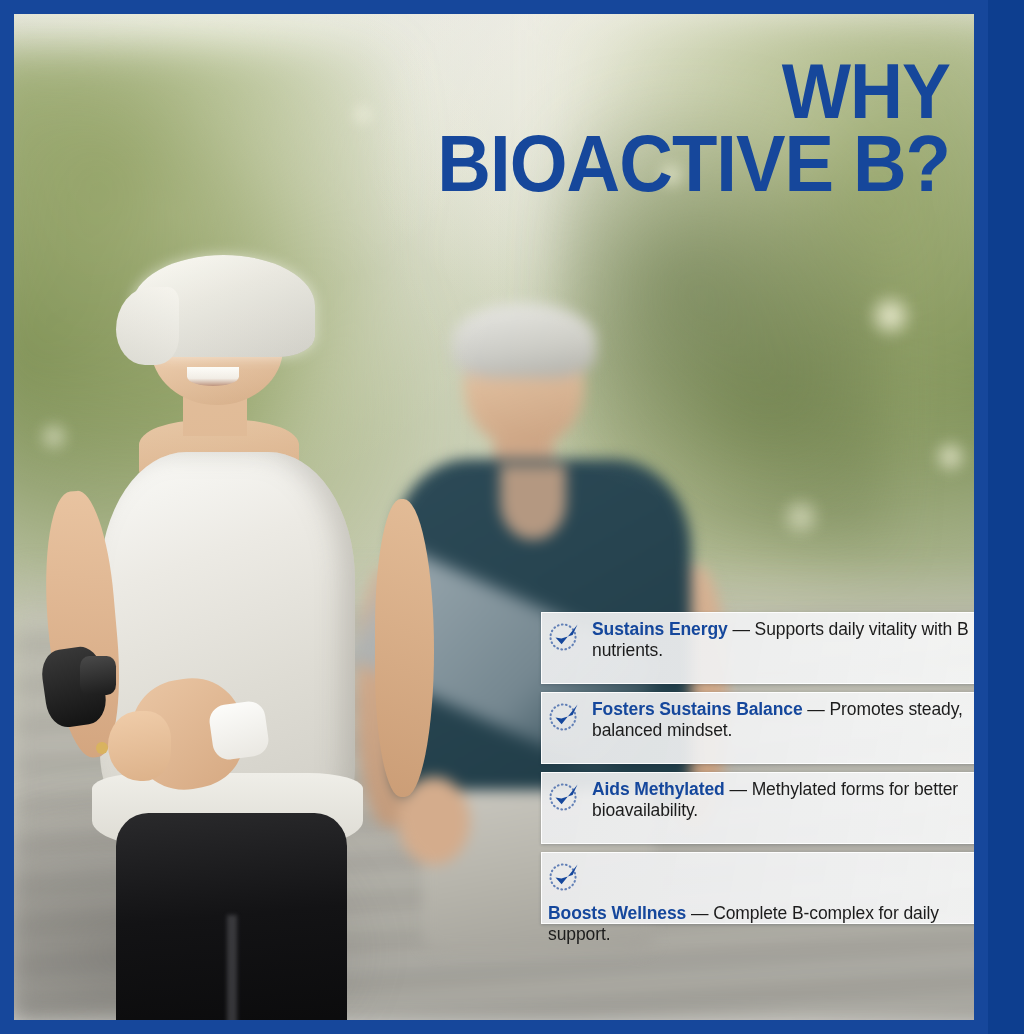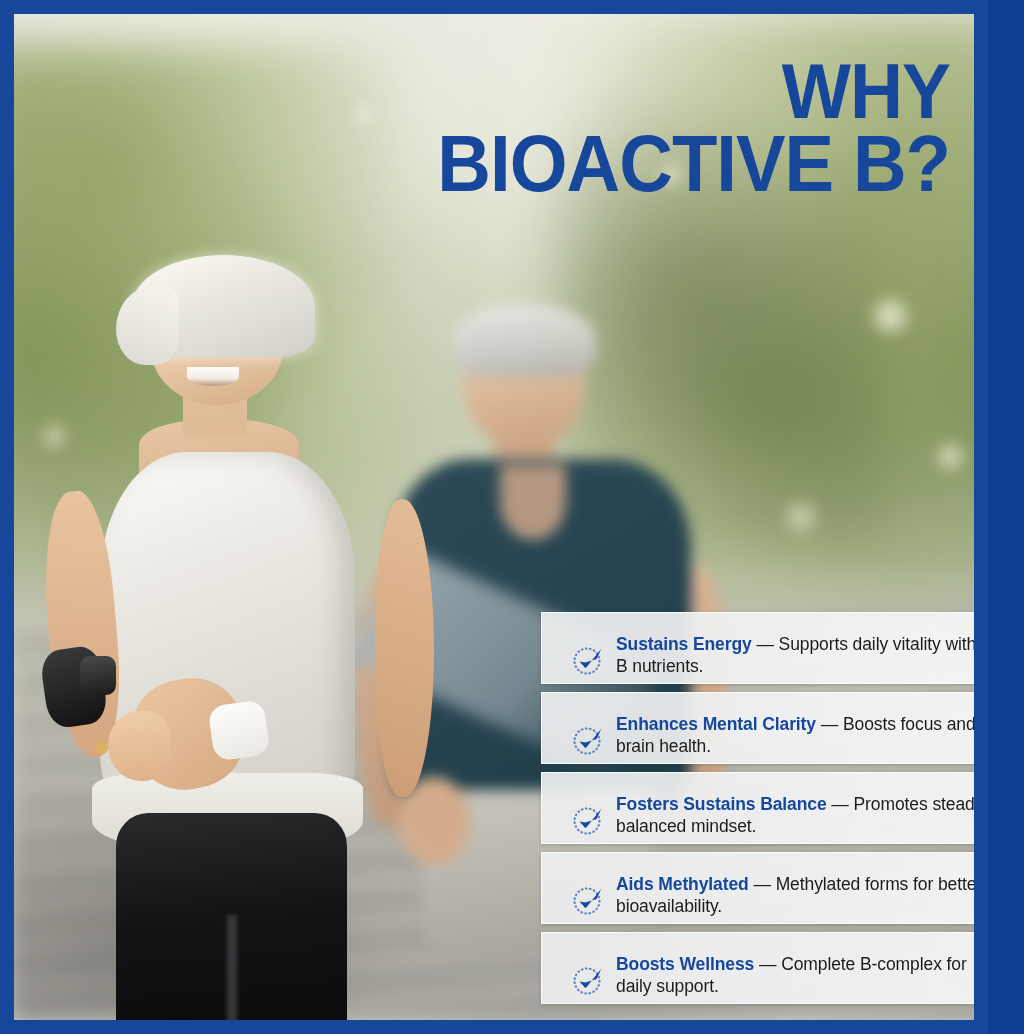--- a/index.html
+++ b/index.html
@@ -296,34 +296,34 @@
 
   
   #features{
     position:absolute;
     left:541px; top:612px;
     width:464px;
     z-index:25;
   }
   .feature{
     display:flex;
-    align-items:flex-end;
+    align-items:flex-start;
     gap:10px;
     height:72px;
     margin-bottom:8px;
-    padding:6px 12px 6px 30px;
+    padding:6px 12px 6px 6px;
     background:linear-gradient(100deg,
         rgba(236,237,238,.93) 0%,
         rgba(241,242,243,.92) 38%,
         rgba(246,247,248,.90) 70%,
         rgba(250,251,251,.88) 100%);
     border:1px solid rgba(255,255,255,.88);
     box-shadow:0 1px 3px rgba(20,30,50,.22);
   }
-  .feature:last-child{ margin-bottom:0; }
+  .feature:last-child{ margin-bottom:0;flex-direction:column; }
 
   .check{
     flex:0 0 34px;
     width:34px; height:34px;
     position:relative;
   }
   .check svg{ display:block; width:34px; height:34px; overflow:visible; }
 
   .ftext{
     flex:1 1 auto;
@@ -402,29 +402,20 @@
     <div class="feature">
       <span class="check">
         <svg viewBox="0 0 34 34" aria-hidden="true">
           <circle cx="15" cy="18" r="12.5" fill="none" stroke="#4b6fae" stroke-width="2.1" stroke-linecap="round" stroke-dasharray="0.7 3.4" opacity=".85"></circle>
           <path d="M7.5 18.6 L13.6 25.2 L29.5 5.6 L24.6 16.0 L13.4 19.6 Z" fill="#15479c"></path>
         </svg>
       </span>
       <span class="ftext"><b>Sustains Energy</b><span class="dash"> — </span><span>Supports daily vitality with B nutrients.</span></span>
     </div>
 
-    <div class="feature">
-      <span class="check">
-        <svg viewBox="0 0 34 34" aria-hidden="true">
-          <circle cx="15" cy="18" r="12.5" fill="none" stroke="#4b6fae" stroke-width="2.1" stroke-linecap="round" stroke-dasharray="0.7 3.4" opacity=".85"></circle>
-          <path d="M7.5 18.6 L13.6 25.2 L29.5 5.6 L24.6 16.0 L13.4 19.6 Z" fill="#15479c"></path>
-        </svg>
-      </span>
-      <span class="ftext"><b>Enhances Mental Clarity</b><span class="dash"> — </span><span>Boosts focus and brain health.</span></span>
-    </div>
 
     <div class="feature">
       <span class="check">
         <svg viewBox="0 0 34 34" aria-hidden="true">
           <circle cx="15" cy="18" r="12.5" fill="none" stroke="#4b6fae" stroke-width="2.1" stroke-linecap="round" stroke-dasharray="0.7 3.4" opacity=".85"></circle>
           <path d="M7.5 18.6 L13.6 25.2 L29.5 5.6 L24.6 16.0 L13.4 19.6 Z" fill="#15479c"></path>
         </svg>
       </span>
       <span class="ftext"><b>Fosters Sustains Balance</b><span class="dash"> — </span><span>Promotes steady, balanced mindset.</span></span>
     </div>

